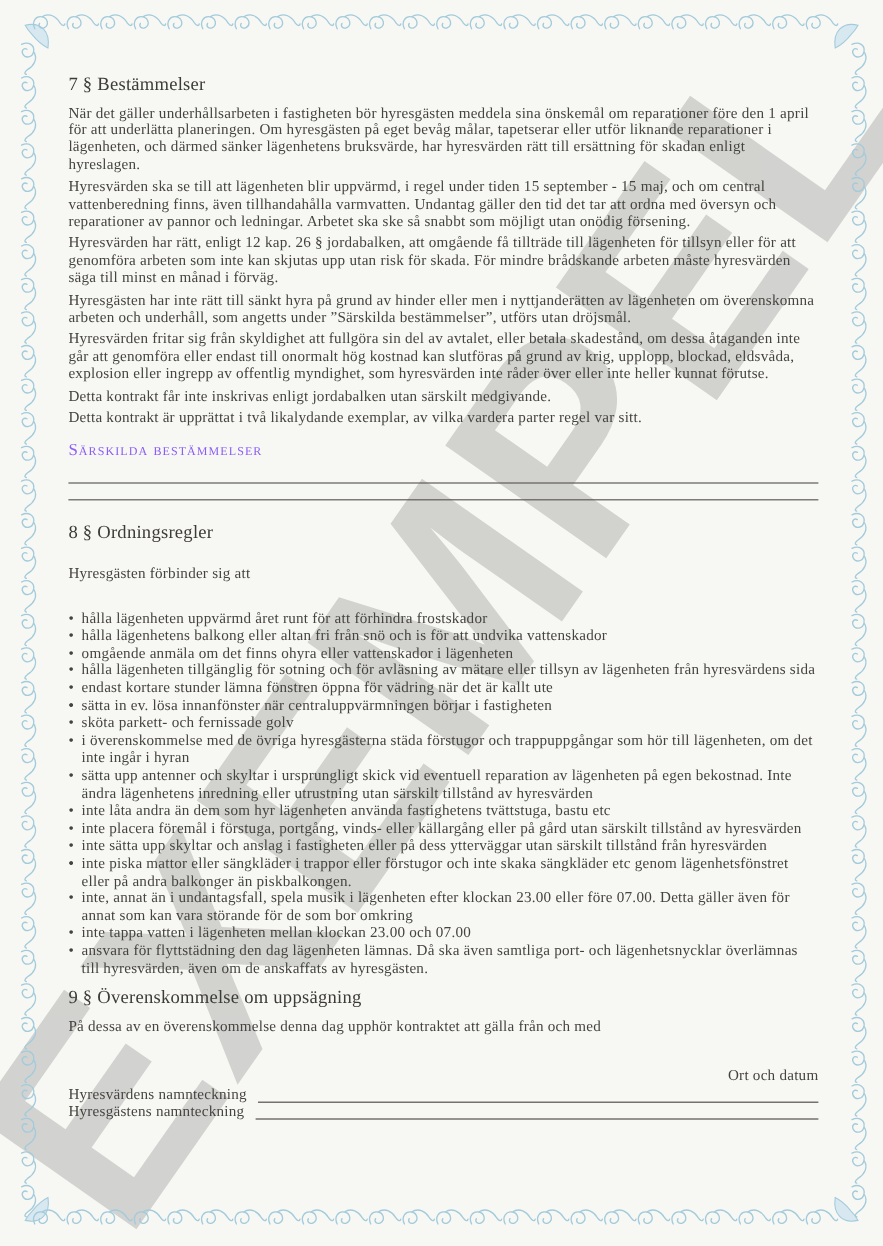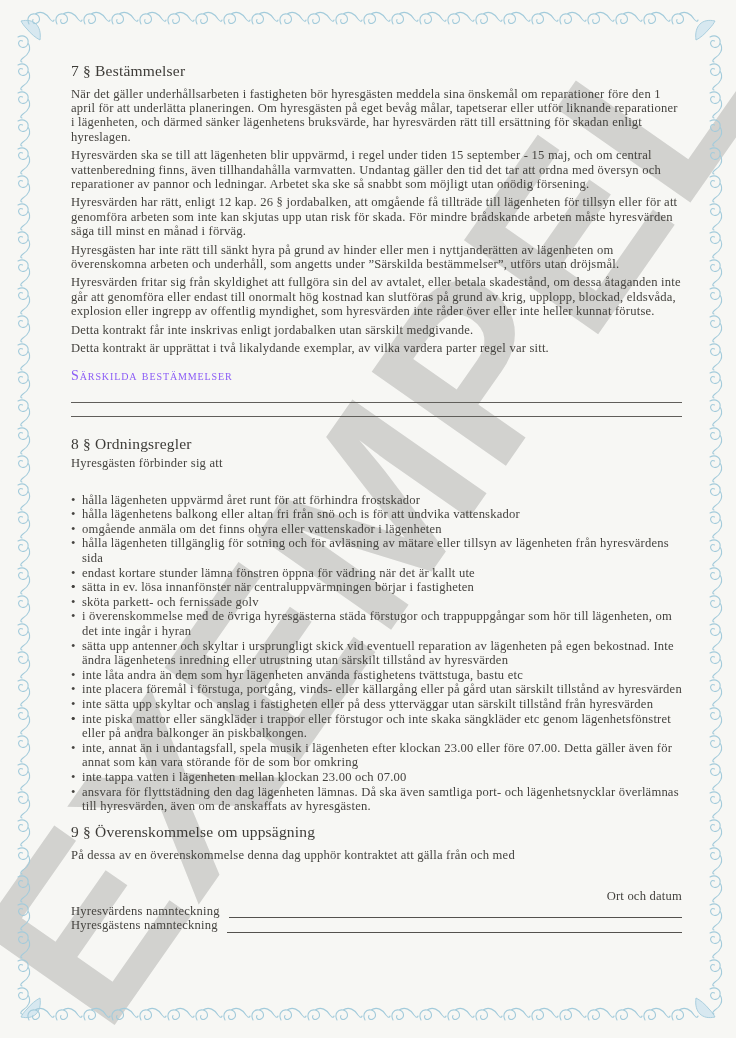--- a/index.html
+++ b/index.html
@@ -9,29 +9,29 @@
 
   .watermark{position:absolute;left:50%;top:50%;z-index:0;
     transform:translate(-50%,-50%) rotate(-55deg);
     font-family:"Liberation Sans","DejaVu Sans",sans-serif;font-weight:bold;
     font-size:238px;letter-spacing:2px;color:#cfcfcc;white-space:nowrap;opacity:.92;}
 
   #frame{position:absolute;left:0;top:0;z-index:1;pointer-events:none;}
   #frame use, #frame .curlpath{stroke:#a3cbdb;fill:none;stroke-width:1.1;stroke-linecap:round;}
   #frame .corner{fill:#d7e8f0;stroke:#a3cbdb;stroke-width:.9;}
 
-  .content{position:absolute;left:71px;right:54px;top:62px;z-index:2;
+  .content{position:absolute;left:57px;right:54px;top:62px;z-index:2;
     font-size:12.6px;line-height:14.2px;letter-spacing:.2px;}
   h2{font-size:15.5px;line-height:18px;font-weight:400;color:#3d3b37;margin:0 0 7px;}
   p{margin:0 0 4.5px;}
   .smallcaps{font-variant:small-caps;font-size:14px;letter-spacing:.9px;font-weight:400;
     color:#8b5cf6;margin:13px 0 0;line-height:16px;}
   .fill-line{border-bottom:1px solid #605e5a;height:0;margin-top:18px;}
   .fill-line.second{margin-top:13px;}
-  #s8-heading{margin-top:18px;margin-bottom:3px;}
+  #s8-heading{margin-top:18px;margin-bottom:18px;}
   .italic{margin-bottom:22px;}
   ul.rules{list-style:none;margin:0;padding:0;}
   ul.rules li{position:relative;padding-left:11px;line-height:14.6px;}
   ul.rules .blt{position:absolute;left:0;top:0;}
   #s9-heading{margin-top:9px;}
   .sig-row{display:flex;align-items:flex-end;}
   .sig-row.first{margin-top:27px;flex-direction:column;}
   .sig-label{white-space:nowrap;}
   .sig-line{flex:1;border-bottom:1px solid #54524e;margin-left:9px;height:13px;}
 </style>

